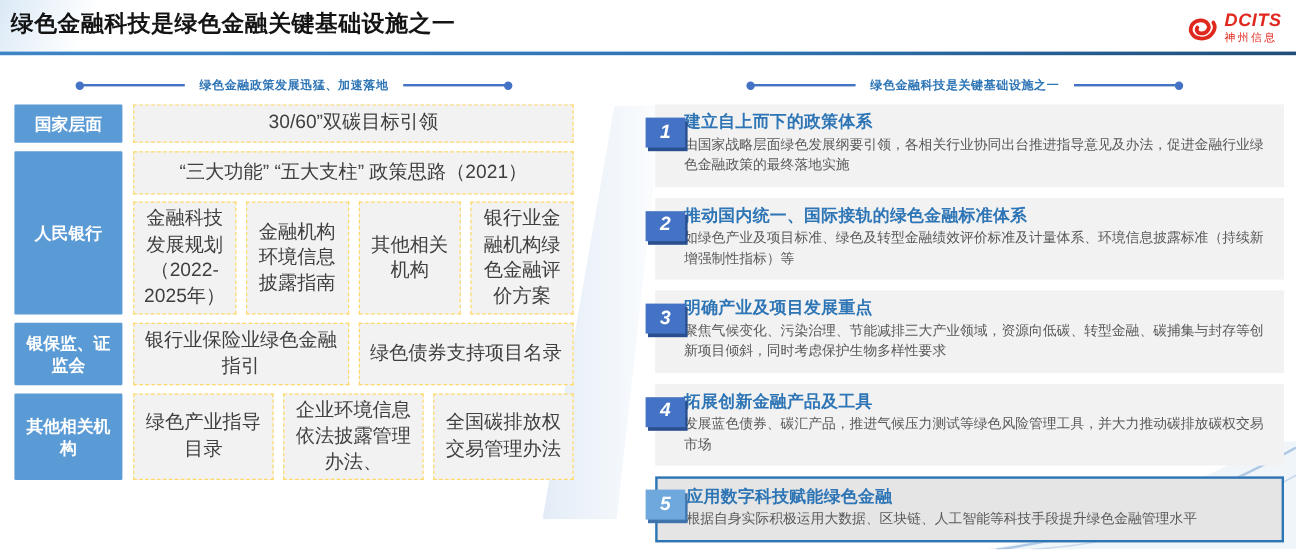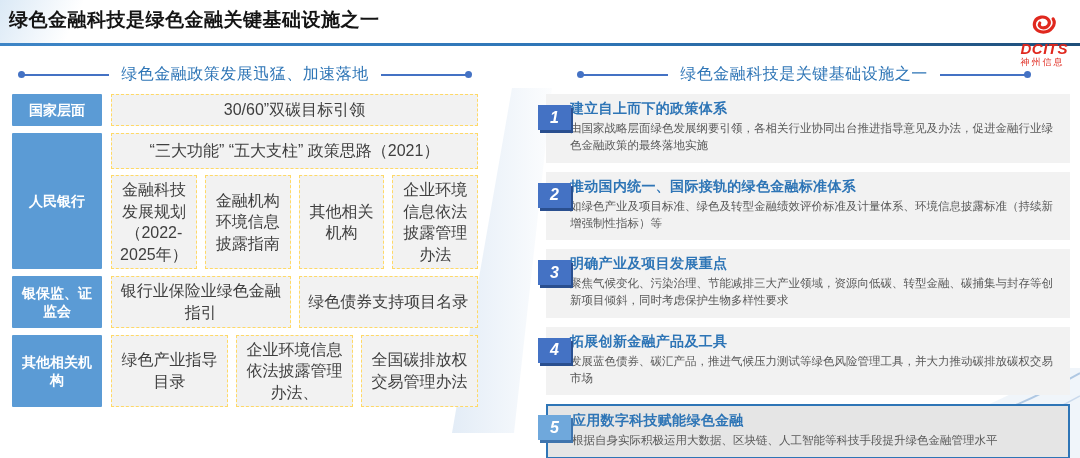--- a/index.html
+++ b/index.html
@@ -6,33 +6,33 @@
   html,body { width:1080px; height:458px; }
   body {
     font-family: "Liberation Sans", "DejaVu Sans", sans-serif;
     background:#ffffff; position:relative; overflow:hidden;
   }
 
   
   .slide-header { position:relative; height:44px; padding:7px 12px 0 9px;
     display:flex; justify-content:space-between; align-items:flex-start; z-index:5; }
   .slide-title { font-size:19px; font-weight:bold; color:#141414; letter-spacing:0.5px; }
-  .logo { display:flex; align-items:center; gap:4px; margin-top:2px;flex-direction:column; }
+  .logo { display:flex; align-items:center; gap:4px; margin-top:2px; }
   .logo-text { display:flex; flex-direction:column; line-height:1; }
   .logo-brand { color:#E0281E; font-weight:bold; font-style:italic; font-size:15px; letter-spacing:0.5px; }
   .logo-sub { color:#E0281E; font-size:9px; letter-spacing:2px; margin-top:2px; }
   .header-divider { position:absolute; top:43px; left:0; width:1080px; height:3px;
     background:linear-gradient(to right,#3D85C6,#2E75B6 55%,#1F4E79); z-index:4; }
   .deco-top-left { position:absolute; top:0; left:0; width:120px; height:46px; z-index:1;
     background:linear-gradient(115deg, rgba(189,215,238,0.55) 0%, rgba(189,215,238,0.0) 60%); }
 
   
   .panel-title-row { display:flex; align-items:center; justify-content:center; gap:12px;
     margin:20px 0 9px 0; }
-  .panel-title { color:#2E75B6; font-weight:normal; font-size:16px; letter-spacing:0.5px; }
+  .panel-title { color:#2E75B6; font-weight:bold; font-size:10px; letter-spacing:0.5px; }
   .deco-line { width:88px; height:2px; background:#4472C4; position:relative; }
   .deco-line.dot-left::before, .deco-line.dot-right::after {
     content:""; position:absolute; top:-2.5px; width:7px; height:7px; border-radius:50%; background:#4472C4; }
   .deco-line.dot-left::before { left:-3px; }
   .deco-line.dot-right::after { right:-3px; }
 
   
   .content { display:flex; position:relative; z-index:3; }
   .left-panel  { width:466px; margin-left:12px; }
   .right-panel { width:532px; margin-left:60px; }
@@ -113,21 +113,21 @@
     <div class="policy-row">
       <div class="row-label">人民银行</div>
       <div class="row-cells">
         <div class="cell-line">
           <div class="cell h-md">“三大功能” “五大支柱” 政策思路（2021）</div>
         </div>
         <div class="cell-line">
           <div class="cell h-lg">金融科技发展规划（2022-2025年）</div>
           <div class="cell h-lg">金融机构环境信息披露指南</div>
           <div class="cell h-lg">其他相关机构</div>
-          <div class="cell h-lg">企业环境信息依法披露管理办法</div>
+          <div class="cell h-lg">银行业金融机构绿色金融评价方案</div>
         </div>
       </div>
     </div>
 
     <div class="policy-row">
       <div class="row-label">银保监、证监会</div>
       <div class="row-cells">
         <div class="cell-line">
           <div class="cell h-md">银行业保险业绿色金融指引</div>
           <div class="cell h-md">绿色债券支持项目名录</div>

